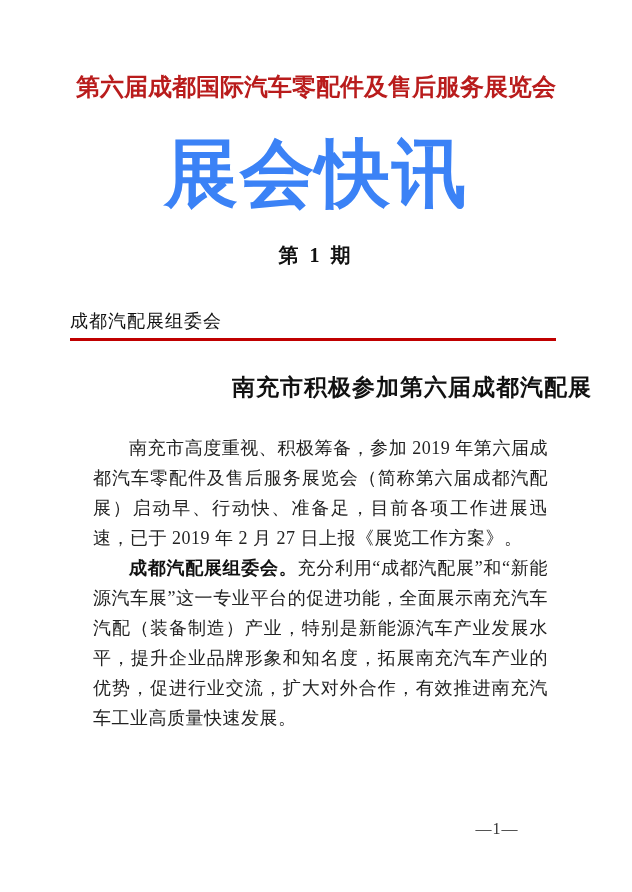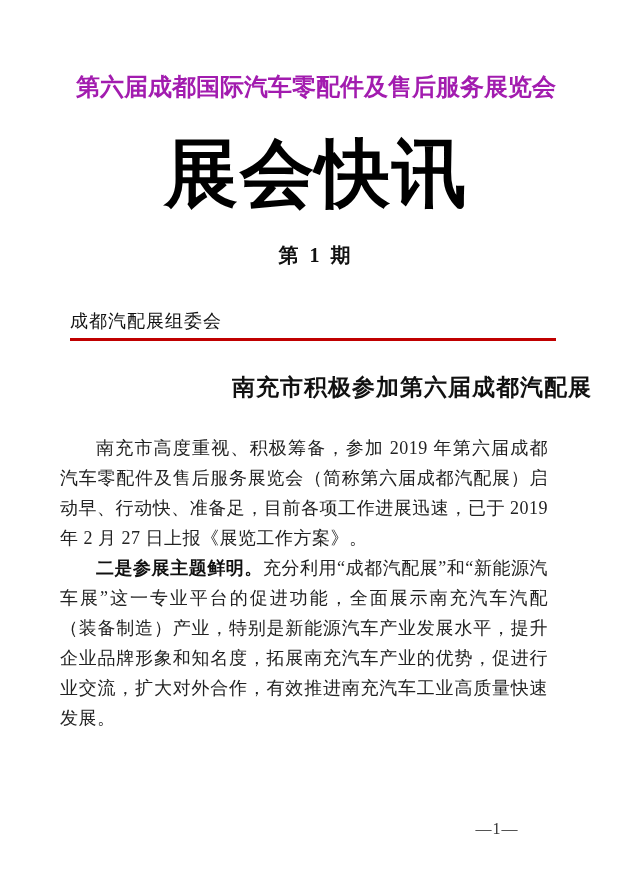--- a/index.html
+++ b/index.html
@@ -10,30 +10,30 @@
     background: #ffffff;
     overflow: hidden;
     font-family: "Liberation Serif", "DejaVu Serif", serif;
     color: #1c1c1c;
   }
   .event-title {
     padding-top: 72px;
     text-align: center;
     font-size: 24px;
     font-weight: bold;
-    color: #a21caf;
+    color: #b91c1c;
     letter-spacing: 0px;
     line-height: 1.3;
   }
   .masthead-title {
     margin-top: 30px;
     text-align: center;
     font-size: 74px;
     font-weight: bold;
-    color: #000000;
+    color: #3b82f6;
     line-height: 1.12;
     letter-spacing: 2px;
   }
   .issue {
     margin-top: 26px;
     text-align: center;
     font-size: 20px;
     font-weight: bold;
     letter-spacing: 3px;
     color: #111;
@@ -57,21 +57,21 @@
   .article-title {
     margin: 32px 40px 0 40px;
     text-align: right;
     font-size: 23px;
     font-weight: bold;
     color: #111;
     letter-spacing: 1px;
     line-height: 1.3;
   }
   .body-text {
-    margin: 30px 84px 0 60px;
+    margin: 30px 84px 0 93px;
     font-size: 18px;
     line-height: 30px;
     text-align: justify;
     color: #222;
     letter-spacing: 0.5px;
   }
   .body-text p {
     margin: 0;
     text-indent: 2em;
   }
@@ -105,18 +105,18 @@
   <div class="info-row">
     <span class="org">成都汽配展组委会</span>
   </div>
 
   <div class="red-rule"></div>
 
   <div class="article-title">南充市积极参加第六届成都汽配展</div>
 
   <div class="body-text">
     <p><strong></strong><span>南充市高度重视、积极筹备，参加 2019 年第六届成都汽车零配件及售后服务展览会（简称第六届成都汽配展）启动早、行动快、准备足，目前各项工作进展迅速，已于 2019 年 2 月 27 日上报《展览工作方案》。</span></p>
-    <p><strong>二是参展主题鲜明。</strong><span>充分利用“成都汽配展”和“新能源汽车展”这一专业平台的促进功能，全面展示南充汽车汽配（装备制造）产业，特别是新能源汽车产业发展水平，提升企业品牌形象和知名度，拓展南充汽车产业的优势，促进行业交流，扩大对外合作，有效推进南充汽车工业高质量快速发展。</span></p>
+    <p><strong>成都汽配展组委会。</strong><span>充分利用“成都汽配展”和“新能源汽车展”这一专业平台的促进功能，全面展示南充汽车汽配（装备制造）产业，特别是新能源汽车产业发展水平，提升企业品牌形象和知名度，拓展南充汽车产业的优势，促进行业交流，扩大对外合作，有效推进南充汽车工业高质量快速发展。</span></p>
   </div>
 
   <div class="page-number">—1—</div>
 
 </div>
 
 </body></html>

